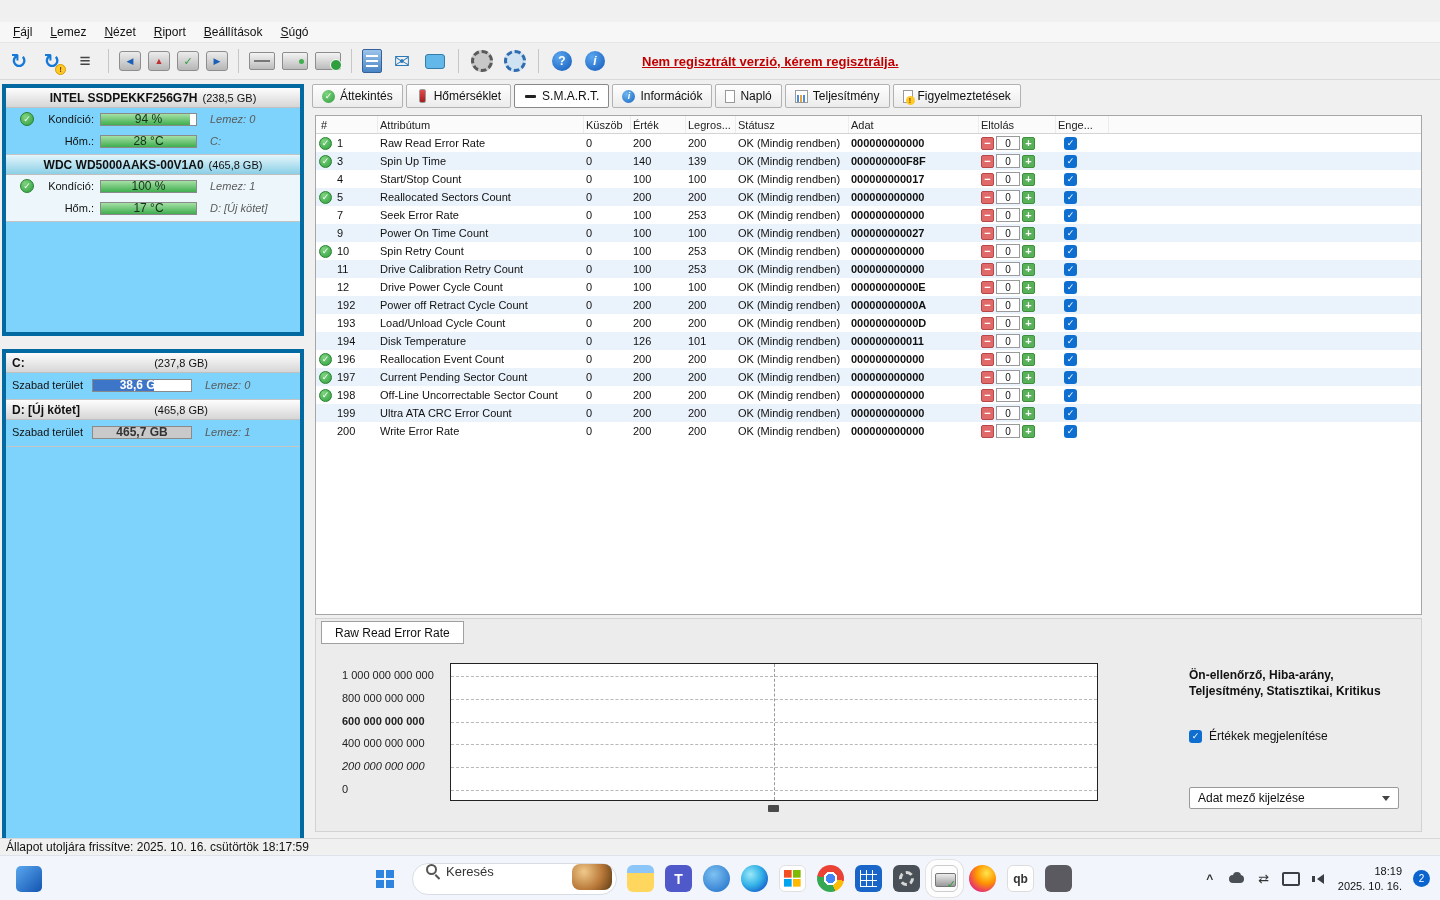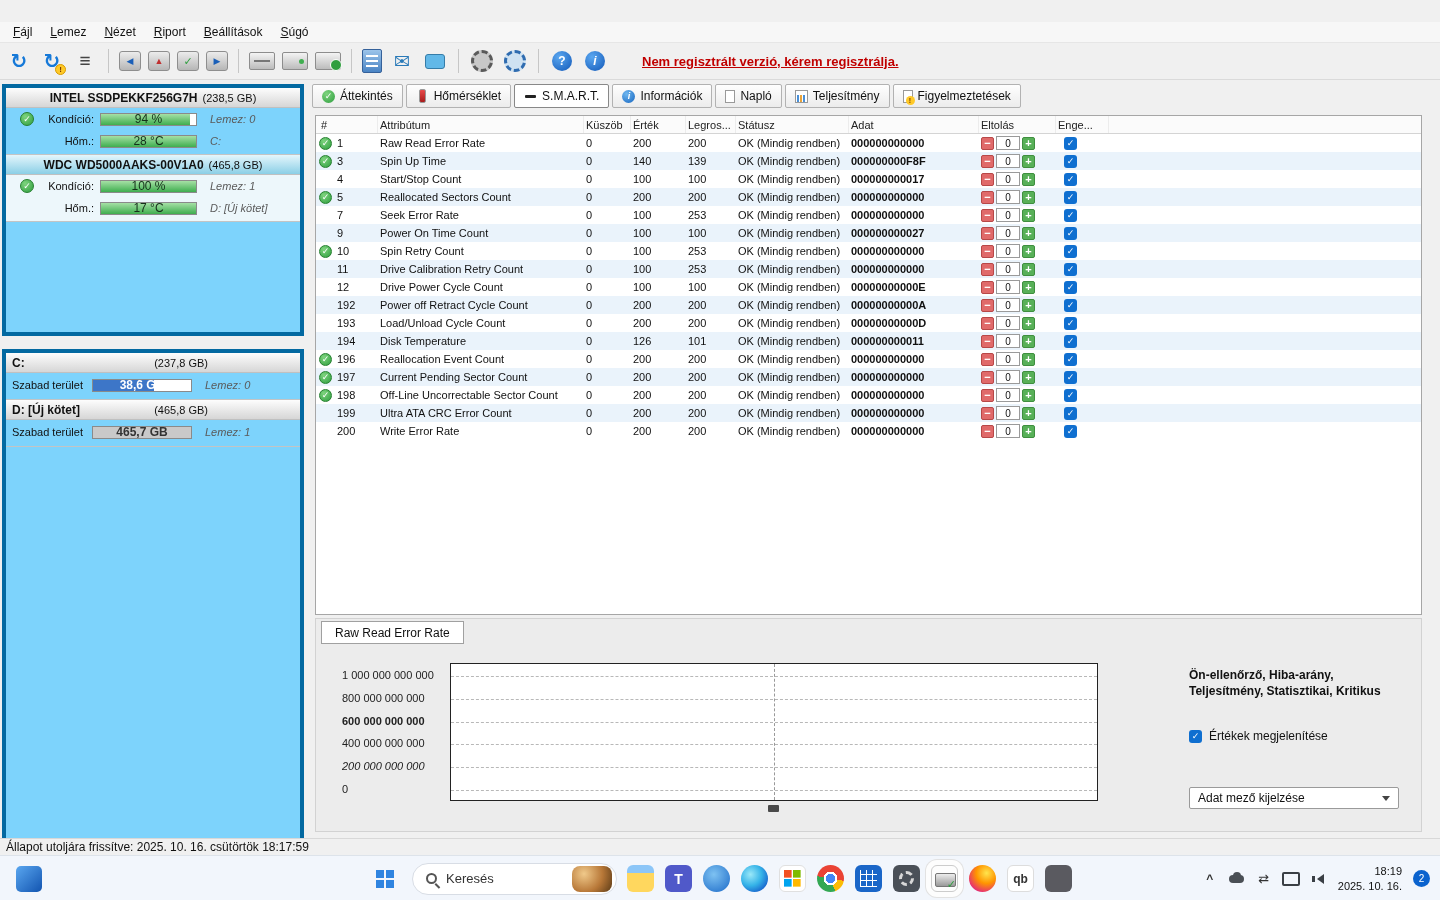--- a/index.html
+++ b/index.html
@@ -138,21 +138,21 @@
   .taskbar{position:absolute;left:0;top:855px;width:1440px;height:45px;background:#f2f6fc;border-top:1px solid #dde3ea}
   .tb-left{position:absolute;left:16px;top:0;height:45px;display:flex;align-items:center}
   .widgets{width:26px;height:26px;border-radius:5px;background:linear-gradient(135deg,#5aa7f0,#1254b0)}
   .tb-center{position:absolute;left:50%;top:0;transform:translateX(-50%);height:45px;display:flex;align-items:center;gap:10px}
   .start{width:34px;height:34px;display:flex;align-items:center;justify-content:center;border-radius:5px}
   .start-logo{width:18px;height:18px;background:
     linear-gradient(#2f84e0,#2f84e0) 0 0/8px 8px,
     linear-gradient(#2f84e0,#2f84e0) 10px 0/8px 8px,
     linear-gradient(#2f84e0,#2f84e0) 0 10px/8px 8px,
     linear-gradient(#2f84e0,#2f84e0) 10px 10px/8px 8px;background-repeat:no-repeat}
-  .searchpill{width:205px;height:32px;background:#fff;border:1px solid #d8dde5;border-radius:17px;display:flex;align-items:center;gap:9px;padding:0 4px 0 13px}
+  .searchpill{width:205px;height:32px;background:#fff;border:1px solid #d8dde5;border-radius:17px;display:flex;align-items:flex-start;gap:9px;padding:0 4px 0 13px}
   .mag{width:11px;height:11px;border:2px solid #555;border-radius:50%;position:relative;flex:0 0 auto}
   .mag::after{content:'';position:absolute;left:8px;top:8px;width:6px;height:2px;background:#555;transform:rotate(45deg);transform-origin:0 0}
   .stext{font-size:13px;color:#333;flex:1}
   .avatar{width:40px;height:26px;border-radius:8px;background:radial-gradient(circle at 30% 30%,#f0c98a,#b87838 55%,#5a3a16)}
   .apps{display:flex;align-items:center;gap:11px}
   .app{width:27px;height:27px;border-radius:6px;position:relative}
   .app.active{box-shadow:0 0 0 5px #fdfdfd,0 0 0 6px #e2e2e2;background:#fdfdfd}
   .app-file-explorer{background:linear-gradient(180deg,#8cc6f8 0 30%,#ffd75e 30%)}
   .app-teams{background:#5059c9;display:flex;align-items:center;justify-content:center}
   .app-teams::after{content:'T';color:#fff;font-weight:bold;font-size:14px}

